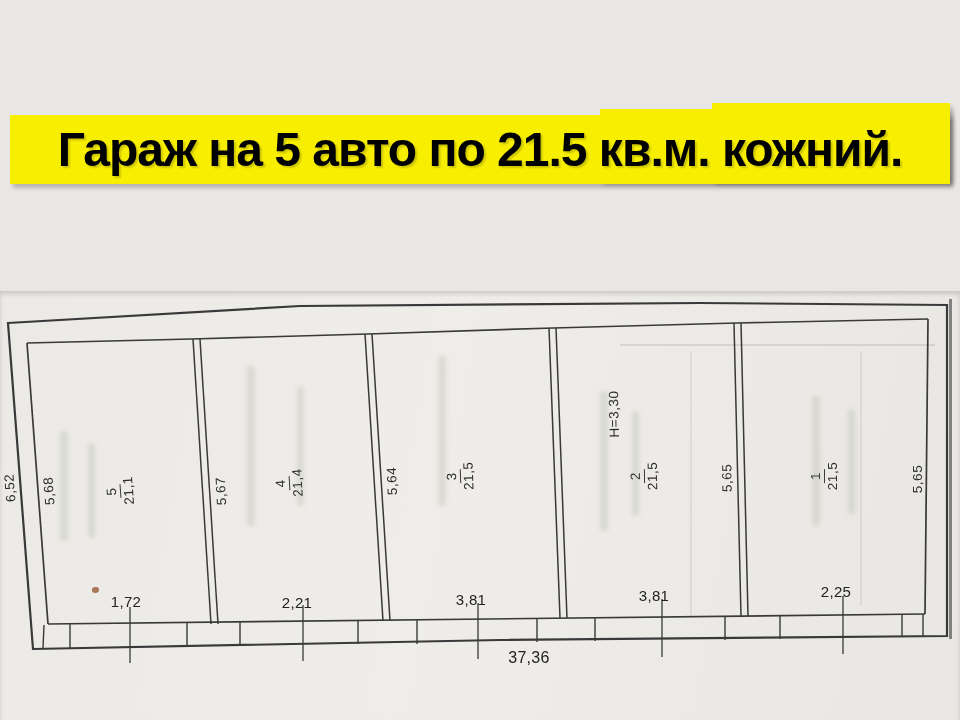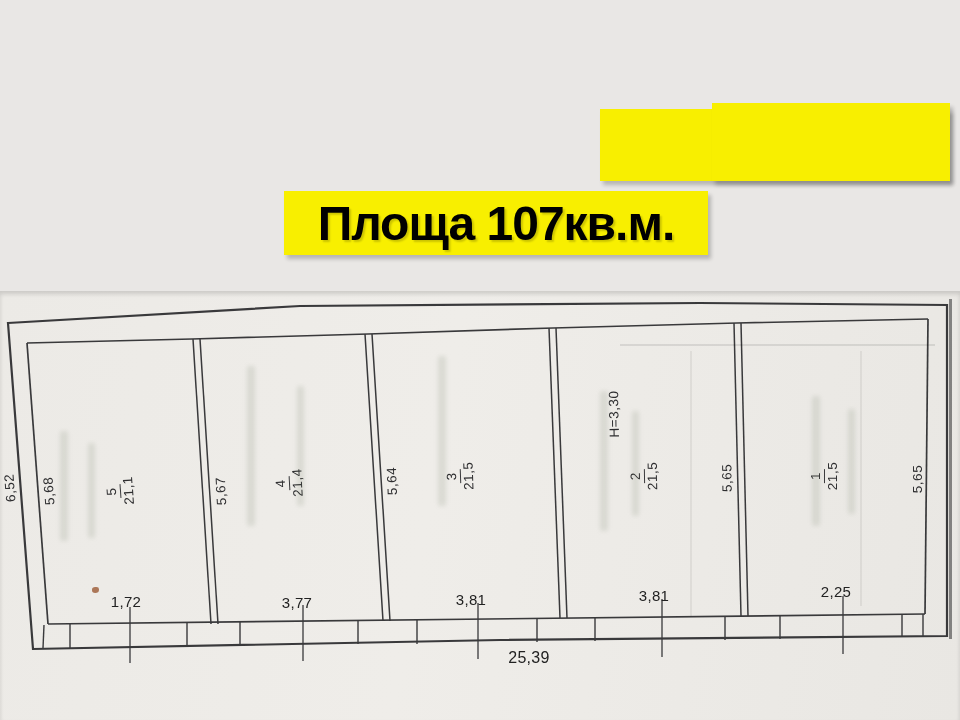--- a/index.html
+++ b/index.html
@@ -62,22 +62,22 @@
   .speck{position:absolute;width:7px;height:6px;background:rgba(150,80,40,.75);
          border-radius:50% 40% 60% 50%;filter:blur(.6px);}
 </style>
 </head>
 <body>
 
 <div class="screen">
 
   <div class="hl hl-step1"></div>
   <div class="hl hl-step2"></div>
-  <div class="hl hl-line2">
-    <span class="title-text">Площа 107кв.м.</span>
+  <div class="hl hl-line1">
+    <span class="title-text">Гараж на 5 авто по 21.5 кв.м. кожний.</span>
   </div>
 
   <div class="paper">
 
     <svg width="960" height="429" viewBox="0 0 960 429">
 
       <g stroke="#39393b" stroke-width="2.2" fill="none">
         <path d="M8,32 L300,15 L700,12 L947,14 L947,345 L500,349 L33,358 Z"></path>
       </g>
 
@@ -146,25 +146,25 @@
     <div class="room-label" style="left:644px;top:185px;--rot:-91deg">
       <span class="room-num">2</span>
       <span class="room-area">21,5</span>
     </div>
     <div class="room-label" style="left:824px;top:185px;--rot:-90deg">
       <span class="room-num">1</span>
       <span class="room-area">21,5</span>
     </div>
 
     <div class="hdim" style="left:126px;top:310px">1,72</div>
-    <div class="hdim" style="left:297px;top:311px">3,77</div>
+    <div class="hdim" style="left:297px;top:311px">2,21</div>
     <div class="hdim" style="left:471px;top:308px">3,81</div>
     <div class="hdim" style="left:654px;top:304px">3,81</div>
     <div class="hdim" style="left:836px;top:300px">2,25</div>
-    <div class="hdim hdim-total" style="left:529px;top:367px">25,39</div>
+    <div class="hdim hdim-total" style="left:529px;top:367px">37,36</div>
 
     <div class="fold-line" style="left:949px;top:8px;height:340px"></div>
     <div class="bleed-h" style="left:620px;top:53px;width:315px"></div>
     <div class="bleed-v" style="left:690px;top:60px;height:265px"></div>
     <div class="bleed-v" style="left:860px;top:60px;height:255px"></div>
     <div class="smudge" style="left:60px;top:140px;width:8px;height:110px"></div>
     <div class="smudge" style="left:88px;top:152px;width:7px;height:95px"></div>
     <div class="smudge" style="left:247px;top:75px;width:8px;height:160px"></div>
     <div class="smudge" style="left:297px;top:95px;width:7px;height:120px"></div>
     <div class="smudge" style="left:438px;top:65px;width:8px;height:150px"></div>

